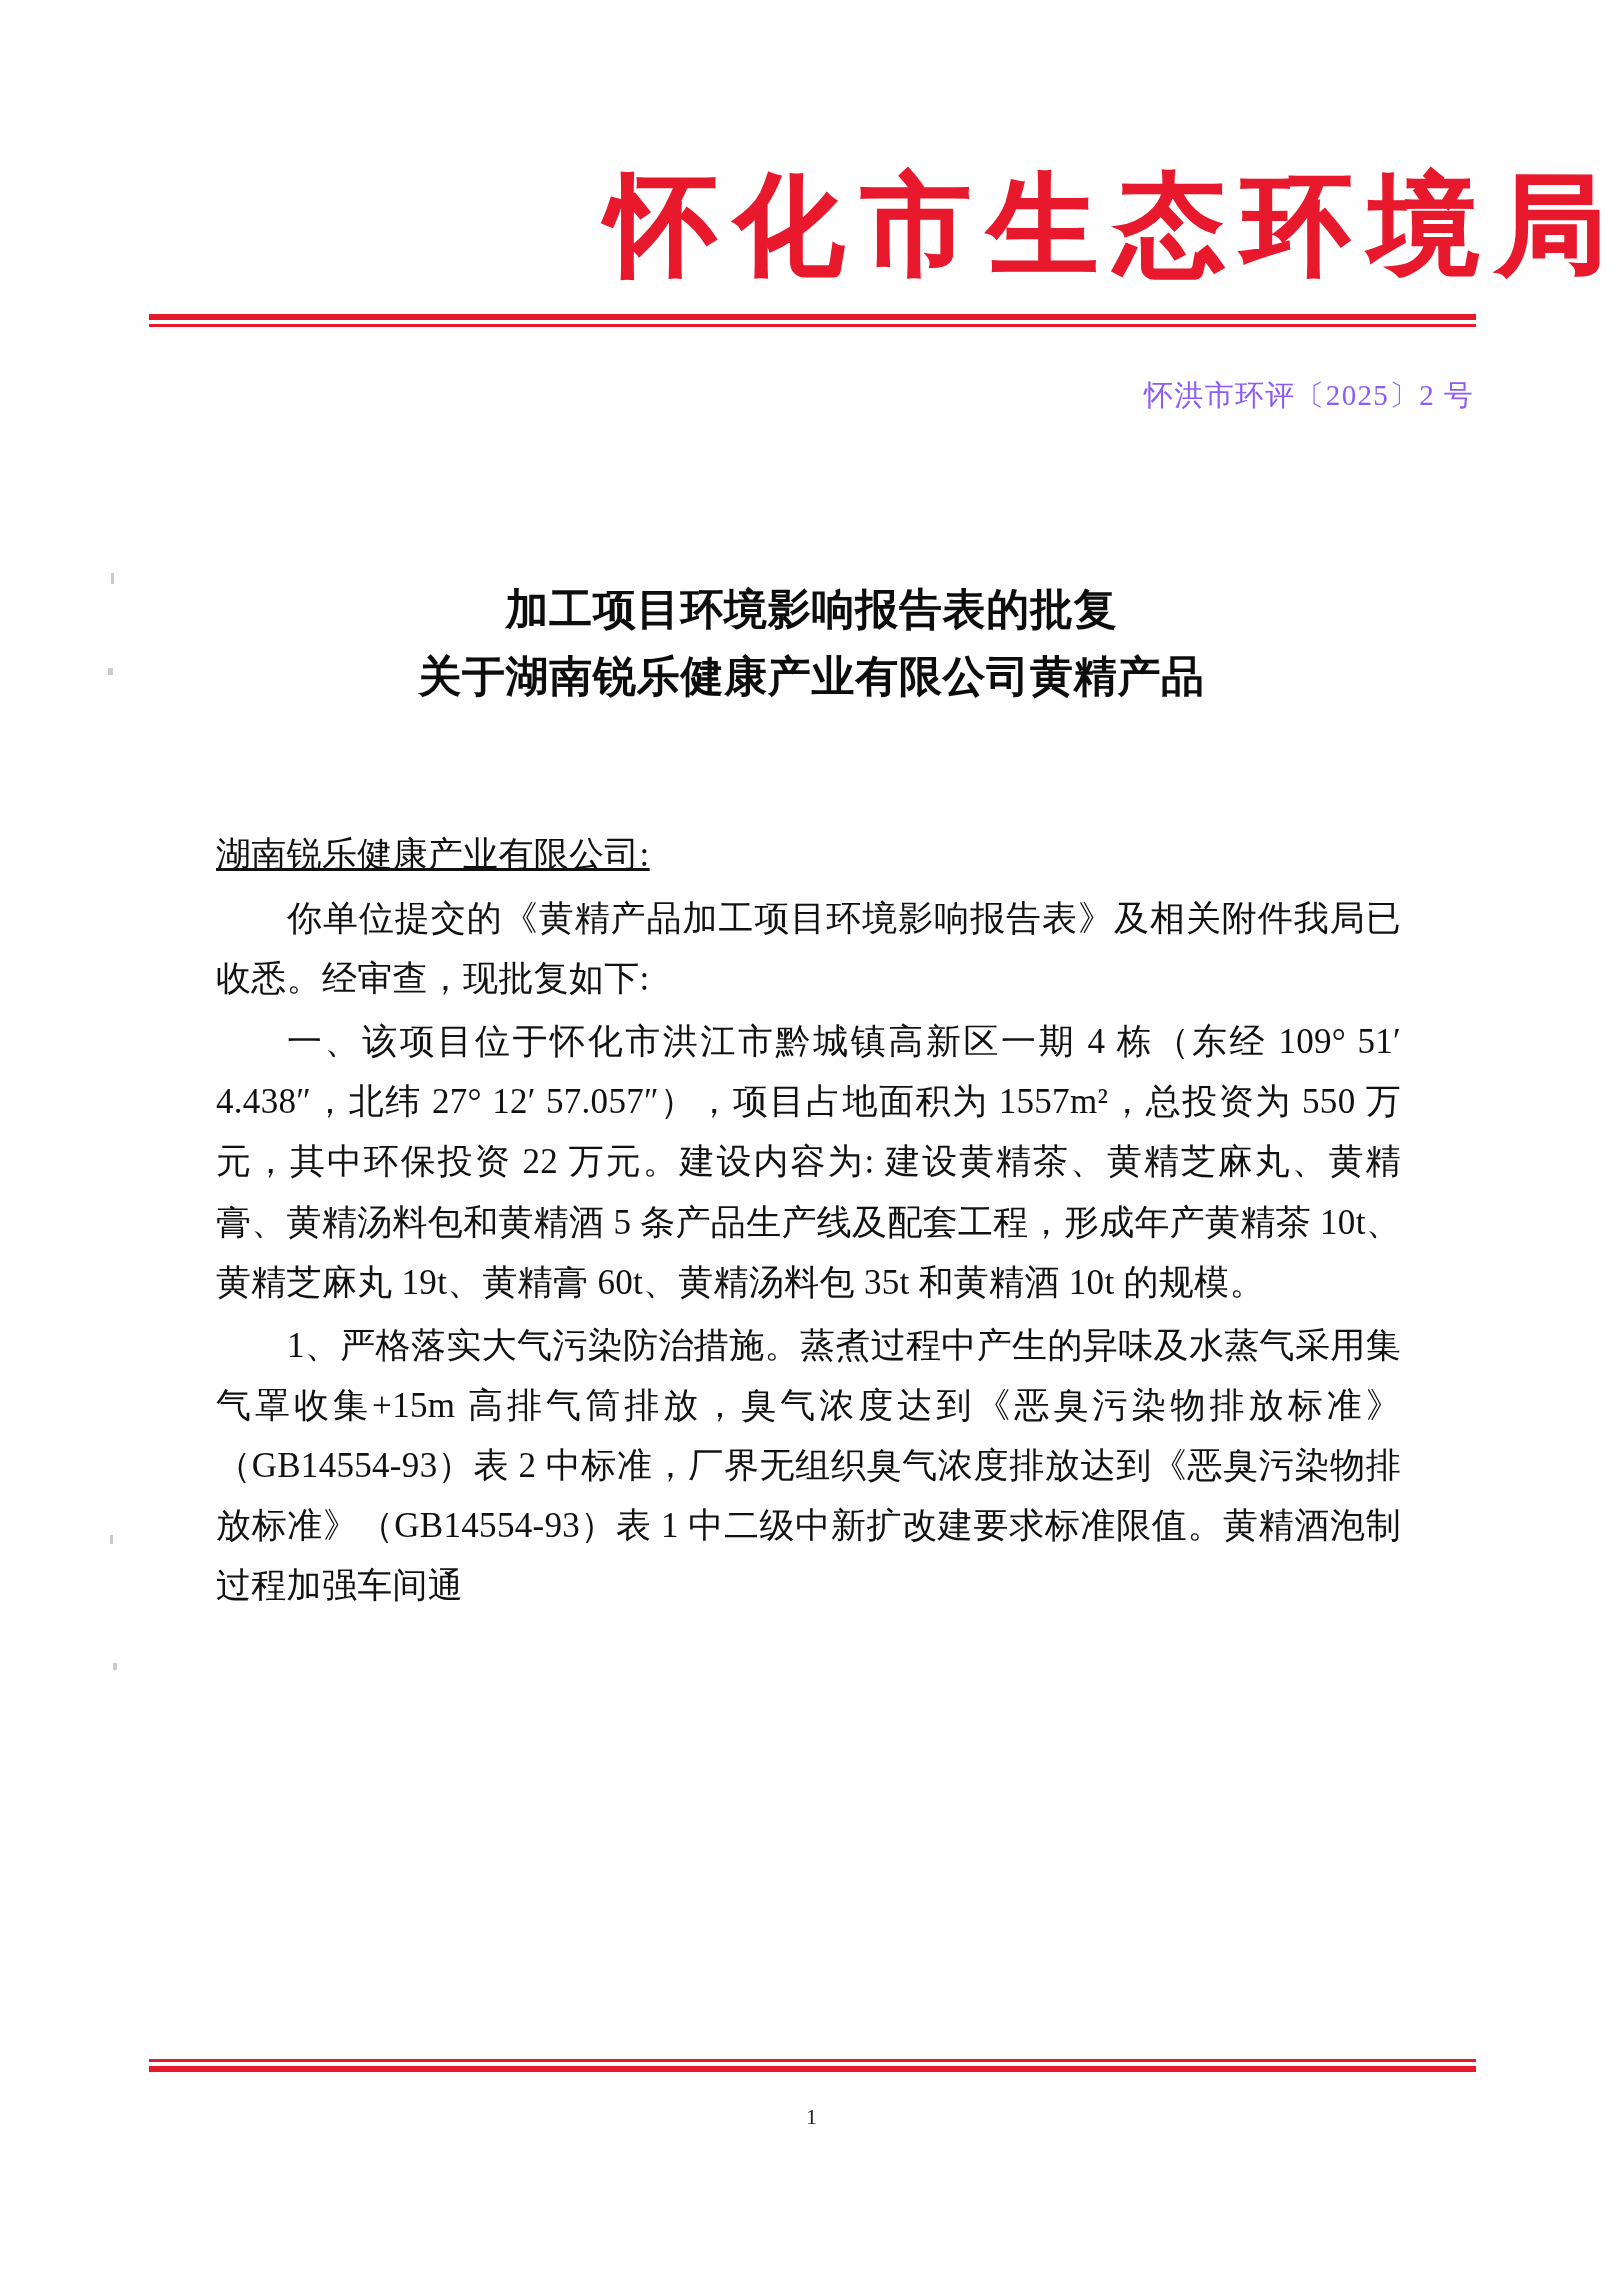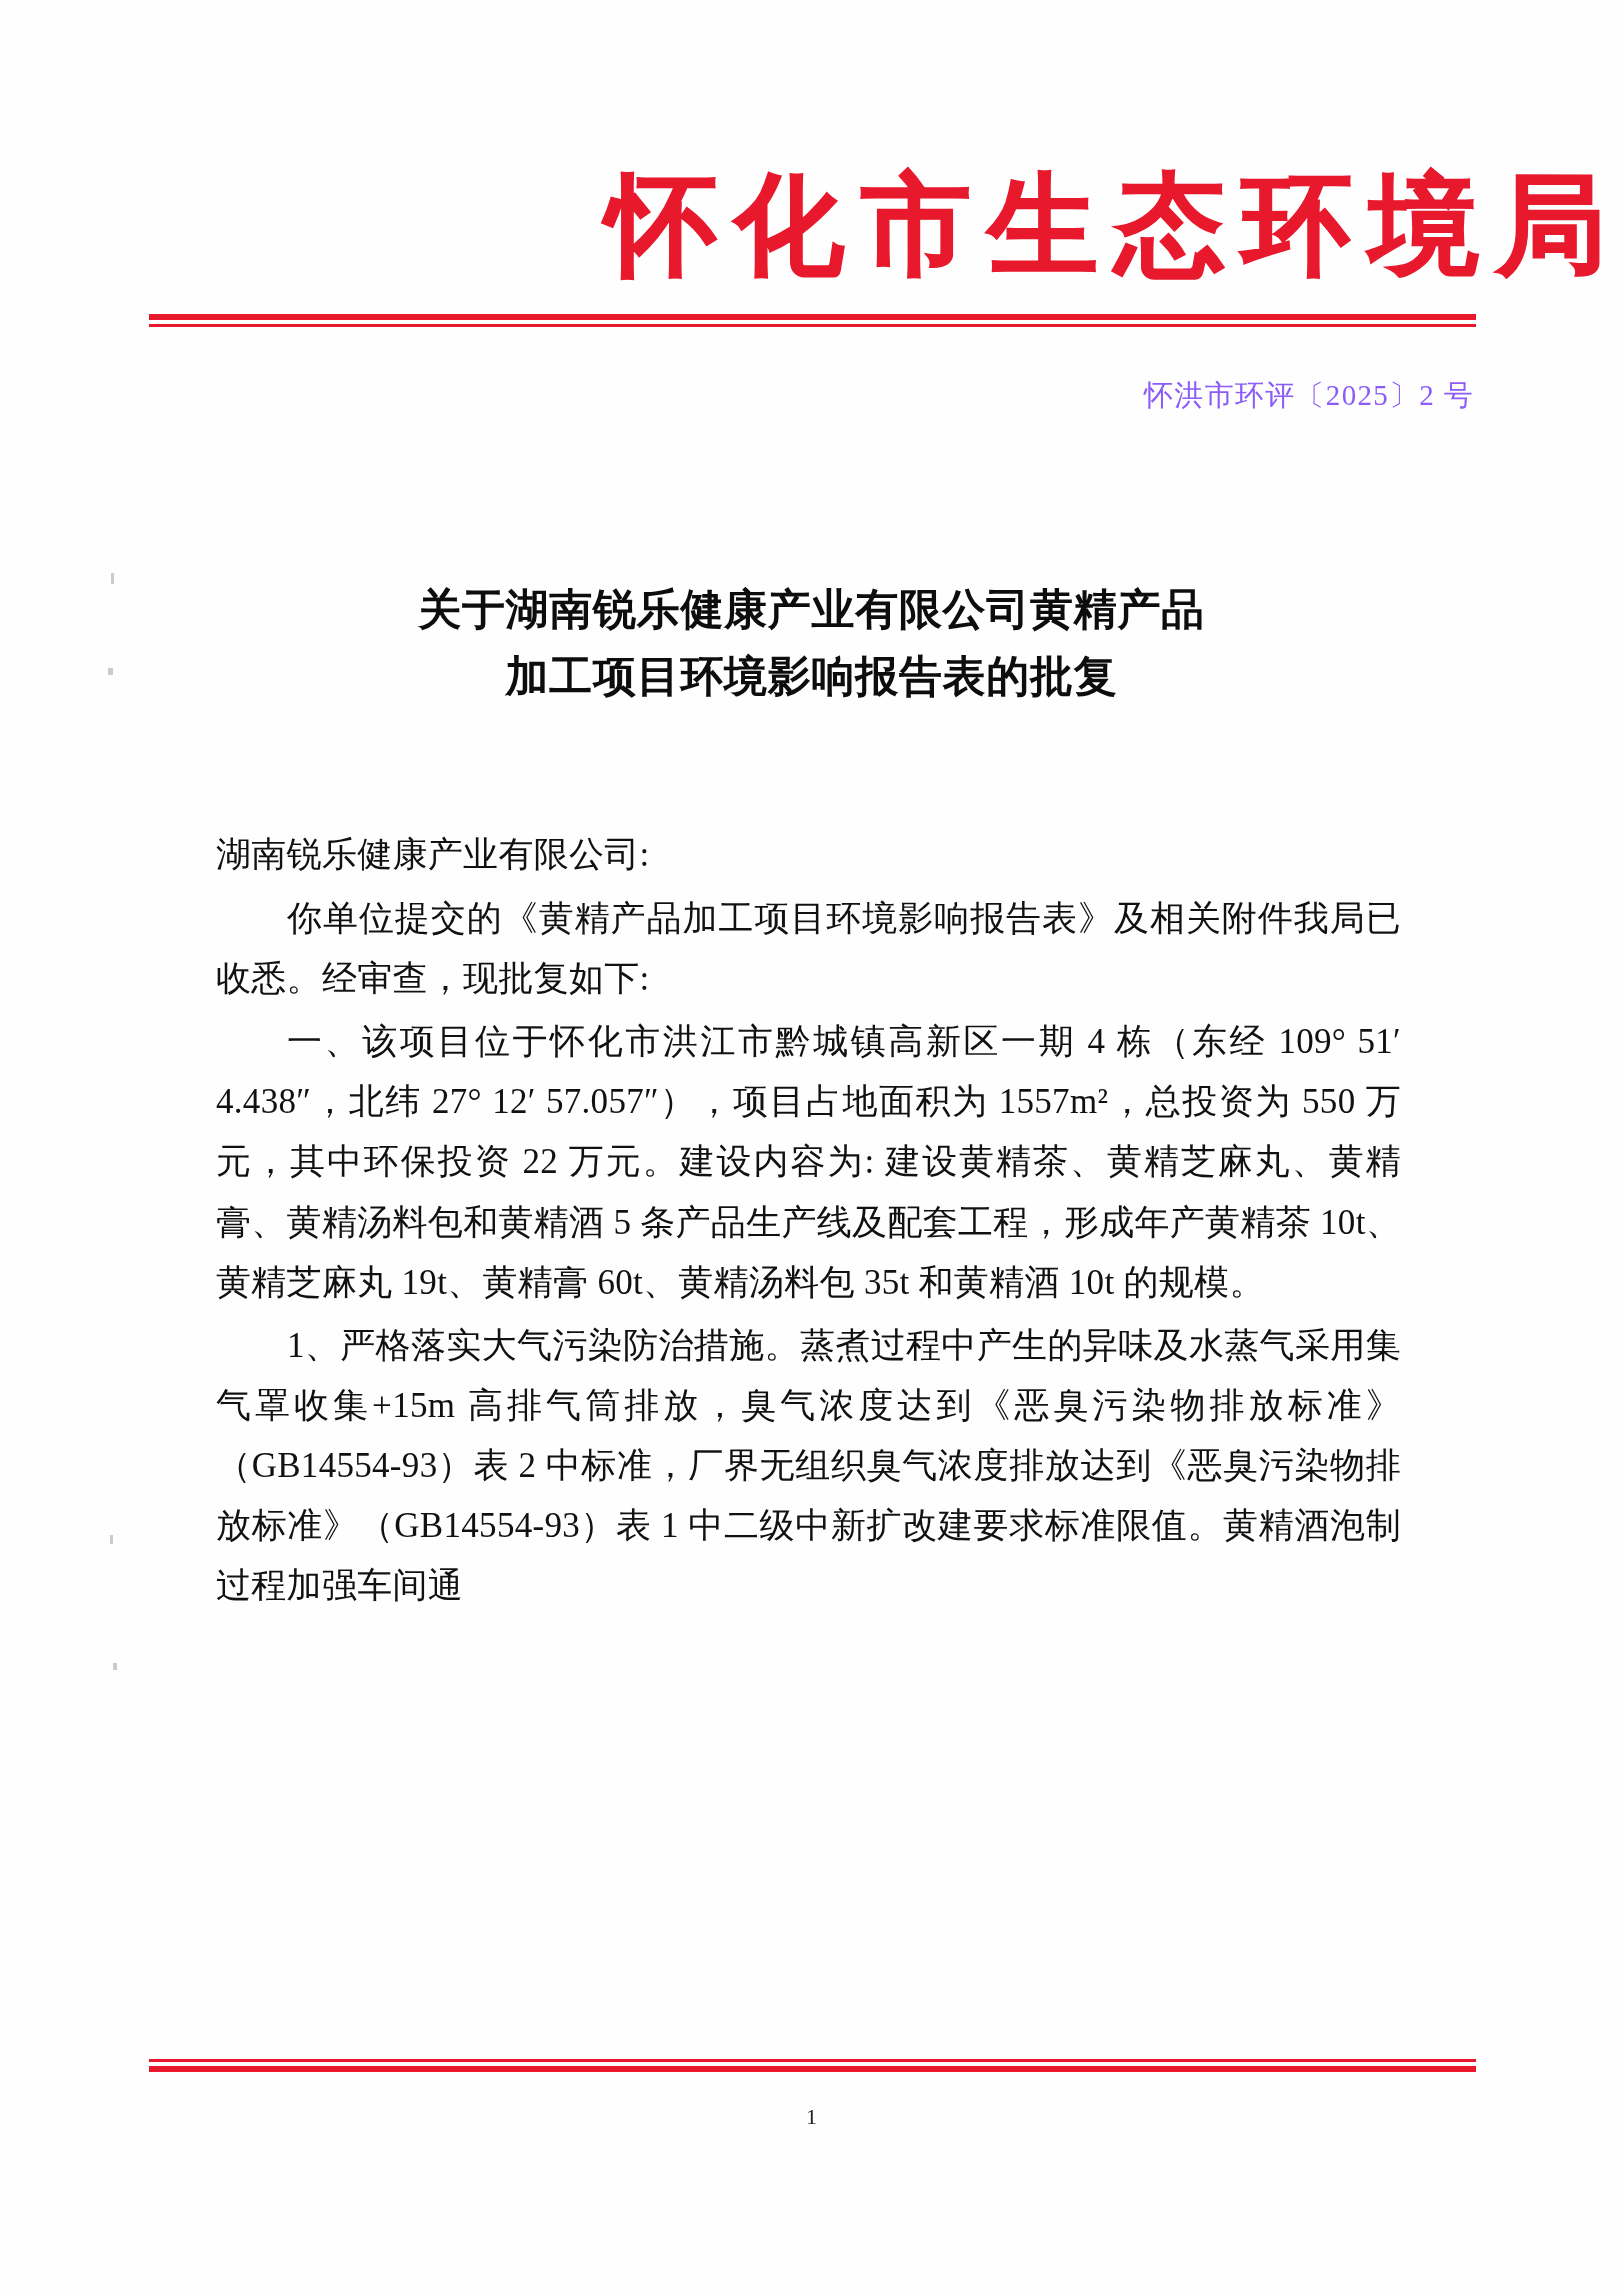--- a/index.html
+++ b/index.html
@@ -95,20 +95,21 @@
   }
   .p {
     margin: 0 0 2.6px 0;
   }
   .p.indent {
     text-indent: 71px;
     font-family: Liberation Serif, serif;
   }
   .salutation {
     margin: 0 0 3.9px 0;
+    text-decoration: underline;
   }
   
   .footer-rules {
     position: absolute;
     top: 2059px;
     left: 149px;
     width: 1327px;
   }
   .footer-rules .rule-thin {
     margin-bottom: 4.6px;
@@ -145,22 +146,22 @@
   </div>
 
   <div class="masthead-rules">
     <div class="rule-thick"></div>
     <div class="rule-thin"></div>
   </div>
 
   <div class="docnum">怀洪市环评〔2025〕2 号</div>
 
   <div class="doc-title">
+    <span class="tline">加工项目环境影响报告表的批复</span>
     <span class="tline">关于湖南锐乐健康产业有限公司黄精产品</span>
-    <span class="tline">加工项目环境影响报告表的批复</span>
   </div>
 
   <div class="body-block">
     <p class="salutation">湖南锐乐健康产业有限公司:</p>
     <p class="p indent">你单位提交的《黄精产品加工项目环境影响报告表》及相关附件我局已收悉。经审查，现批复如下:</p>
     <p class="p indent">一、该项目位于怀化市洪江市黔城镇高新区一期 4 栋（东经 109° 51′ 4.438″，北纬 27° 12′ 57.057″），项目占地面积为 1557m²，总投资为 550 万元，其中环保投资 22 万元。建设内容为: 建设黄精茶、黄精芝麻丸、黄精膏、黄精汤料包和黄精酒 5 条产品生产线及配套工程，形成年产黄精茶 10t、黄精芝麻丸 19t、黄精膏 60t、黄精汤料包 35t 和黄精酒 10t 的规模。</p>
     <p class="p indent">1、严格落实大气污染防治措施。蒸煮过程中产生的异味及水蒸气采用集气罩收集+15m 高排气筒排放，臭气浓度达到《恶臭污染物排放标准》（GB14554-93）表 2 中标准，厂界无组织臭气浓度排放达到《恶臭污染物排放标准》（GB14554-93）表 1 中二级中新扩改建要求标准限值。黄精酒泡制过程加强车间通</p>
   </div>
 
   <div class="footer-rules">

